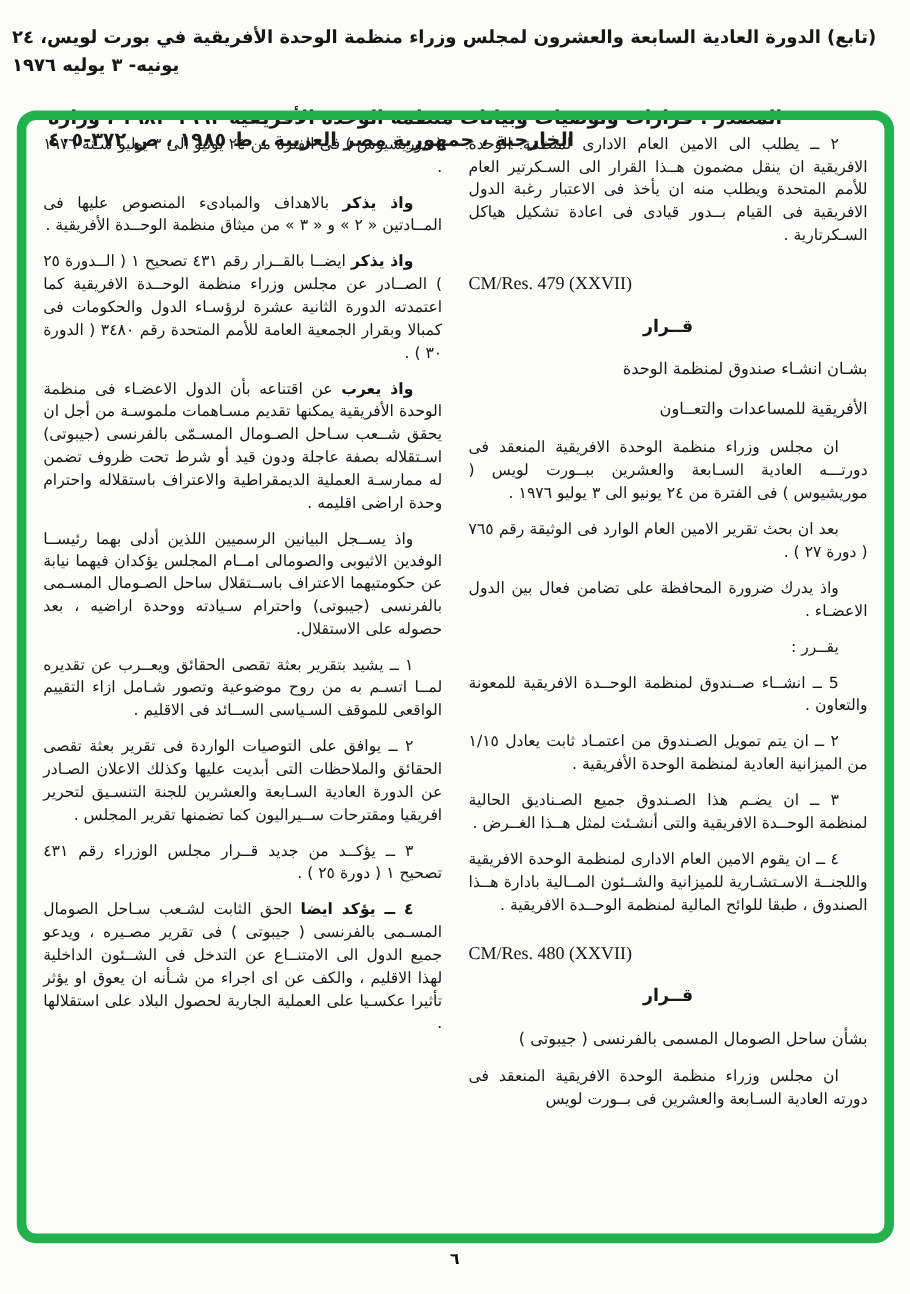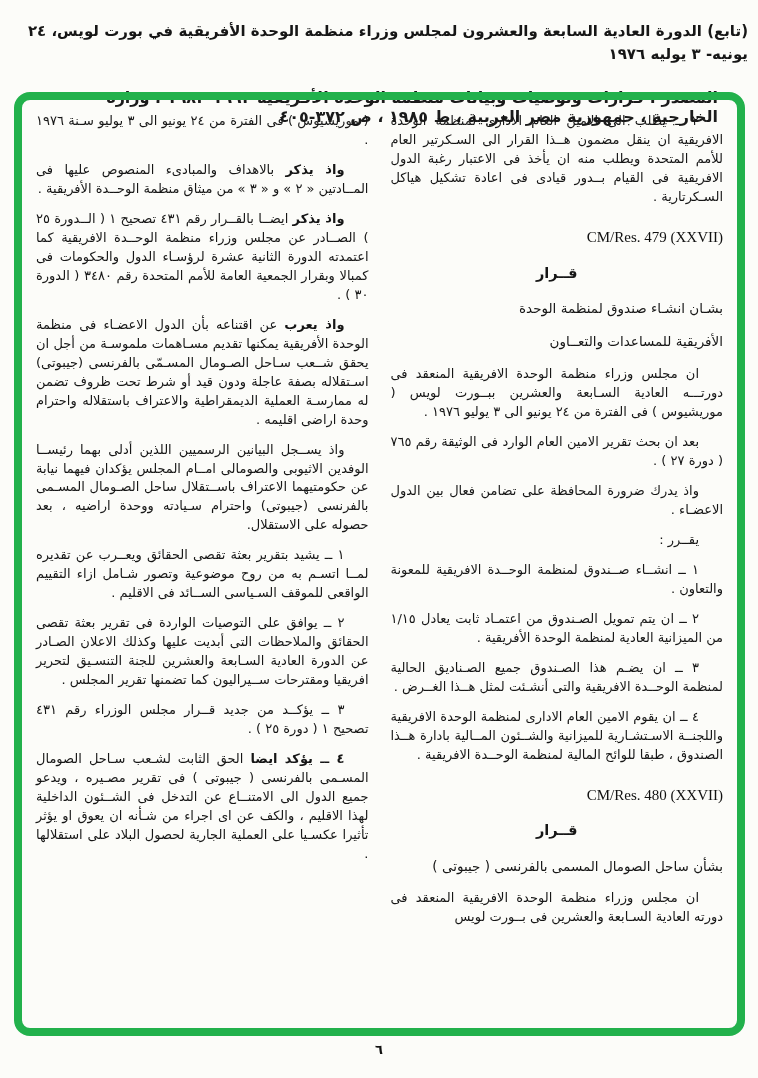--- a/index.html
+++ b/index.html
@@ -4,36 +4,36 @@
 <style>
   html,body{margin:0;padding:0;}
   body{
     width:758px;height:1078px;position:relative;
     background:#fcfcf9;
     font-family:"DejaVu Sans",sans-serif;
     color:#161616;
     overflow:hidden;
   }
   
-  .hdr{position:absolute;top:20px;left:0;width:758px;text-align:right;direction:rtl;}
+  .hdr{position:absolute;top:20px;left:0;width:758px;text-align:left;direction:rtl;}
   .hdr-line1{font-size:15px;font-weight:bold;letter-spacing:0;line-height:1.5;padding:0 10px;}
   .hdr-line2{font-size:16px;font-weight:bold;margin-top:23px;padding:0 40px;color:#1b1b1b;}
   
   .box{
     position:absolute;left:14px;top:92px;width:731px;height:944px;
     box-sizing:border-box;border:8px solid #22b14c;border-radius:16px;
     background:transparent;padding:12px 14px 8px 14px;overflow:hidden;
   }
   .cols{display:flex;direction:rtl;gap:22px;height:100%;}
   .col{flex:1;direction:rtl;text-align:justify;font-size:13px;line-height:1.46;}
   .col p{margin:0 0 11px 0;text-indent:24px;}
   .col p.noindent{text-indent:0;}
   .lead{font-weight:bold;}
   .res-ref{
-    direction:ltr;text-align:right;font-family:"Liberation Serif",serif;
+    direction:ltr;text-align:left;font-family:"Liberation Serif",serif;
     font-size:15px;margin:20px 0 14px 0;text-indent:0;color:#111;
   }
   .res-title{text-align:center;font-weight:bold;font-size:14.5px;margin:10px 0 14px 0;text-indent:0;}
   .res-subject{text-align:right;font-weight:normal;font-size:13.5px;margin:0 0 12px 0;text-indent:0;line-height:1.6;}
   .decide{font-weight:normal;margin:2px 0 12px 0;text-indent:24px;}
   
   .pageno{position:absolute;top:1042px;left:0;width:758px;text-align:center;
     font-size:13px;font-weight:bold;color:#111;}
 </style>
 </head>
@@ -50,21 +50,21 @@
     <div class="col">
       <p>٢ ــ يطلب الى الامين العام الادارى لمنظمة الوحدة الافريقية ان ينقل مضمون هــذا القرار الى السـكرتير العام للأمم المتحدة ويطلب منه ان يأخذ فى الاعتبار رغبة الدول الافريقية فى القيام بــدور قيادى فى اعادة تشكيل هياكل السـكرتارية .</p>
       <div class="res-ref">CM/Res. 479 (XXVII)</div>
       <div class="res-title">قــرار</div>
       <div class="res-subject">بشـان انشـاء صندوق لمنظمة الوحدة</div>
       <div class="res-subject">الأفريقية للمساعدات والتعــاون</div>
       <p>ان مجلس وزراء منظمة الوحدة الافريقية المنعقد فى دورتـــه العادية السـابعة والعشرين ببــورت لويس ( موريشيوس ) فى الفترة من ٢٤ يونيو الى ٣ يوليو ١٩٧٦ .</p>
       <p>بعد ان بحث تقرير الامين العام الوارد فى الوثيقة رقم ٧٦٥ ( دورة ٢٧ ) .</p>
       <p>واذ يدرك ضرورة المحافظة على تضامن فعال بين الدول الاعضـاء .</p>
       <p class="decide">يقــرر :</p>
-      <p>١ ــ انشــاء صــندوق لمنظمة الوحــدة الافريقية للمعونة والتعاون .</p>
+      <p>5 ــ انشــاء صــندوق لمنظمة الوحــدة الافريقية للمعونة والتعاون .</p>
       <p>٢ ــ ان يتم تمويل الصـندوق من اعتمـاد ثابت يعادل ١/١٥ من الميزانية العادية لمنظمة الوحدة الأفريقية .</p>
       <p>٣ ــ ان يضـم هذا الصـندوق جميع الصـناديق الحالية لمنظمة الوحــدة الافريقية والتى أنشـئت لمثل هــذا الغــرض .</p>
       <p>٤ ــ ان يقوم الامين العام الادارى لمنظمة الوحدة الافريقية واللجنــة الاسـتشـارية للميزانية والشــئون المــالية بادارة هــذا الصندوق ، طبقا للوائح المالية لمنظمة الوحــدة الافريقية .</p>
       <div class="res-ref">CM/Res. 480 (XXVII)</div>
       <div class="res-title">قــرار</div>
       <div class="res-subject">بشأن ساحل الصومال المسمى بالفرنسى ( جيبوتى )</div>
       <p>ان مجلس وزراء منظمة الوحدة الافريقية المنعقد فى دورته العادية السـابعة والعشرين فى بــورت لويس</p>
     </div>
 
     <div class="col">

